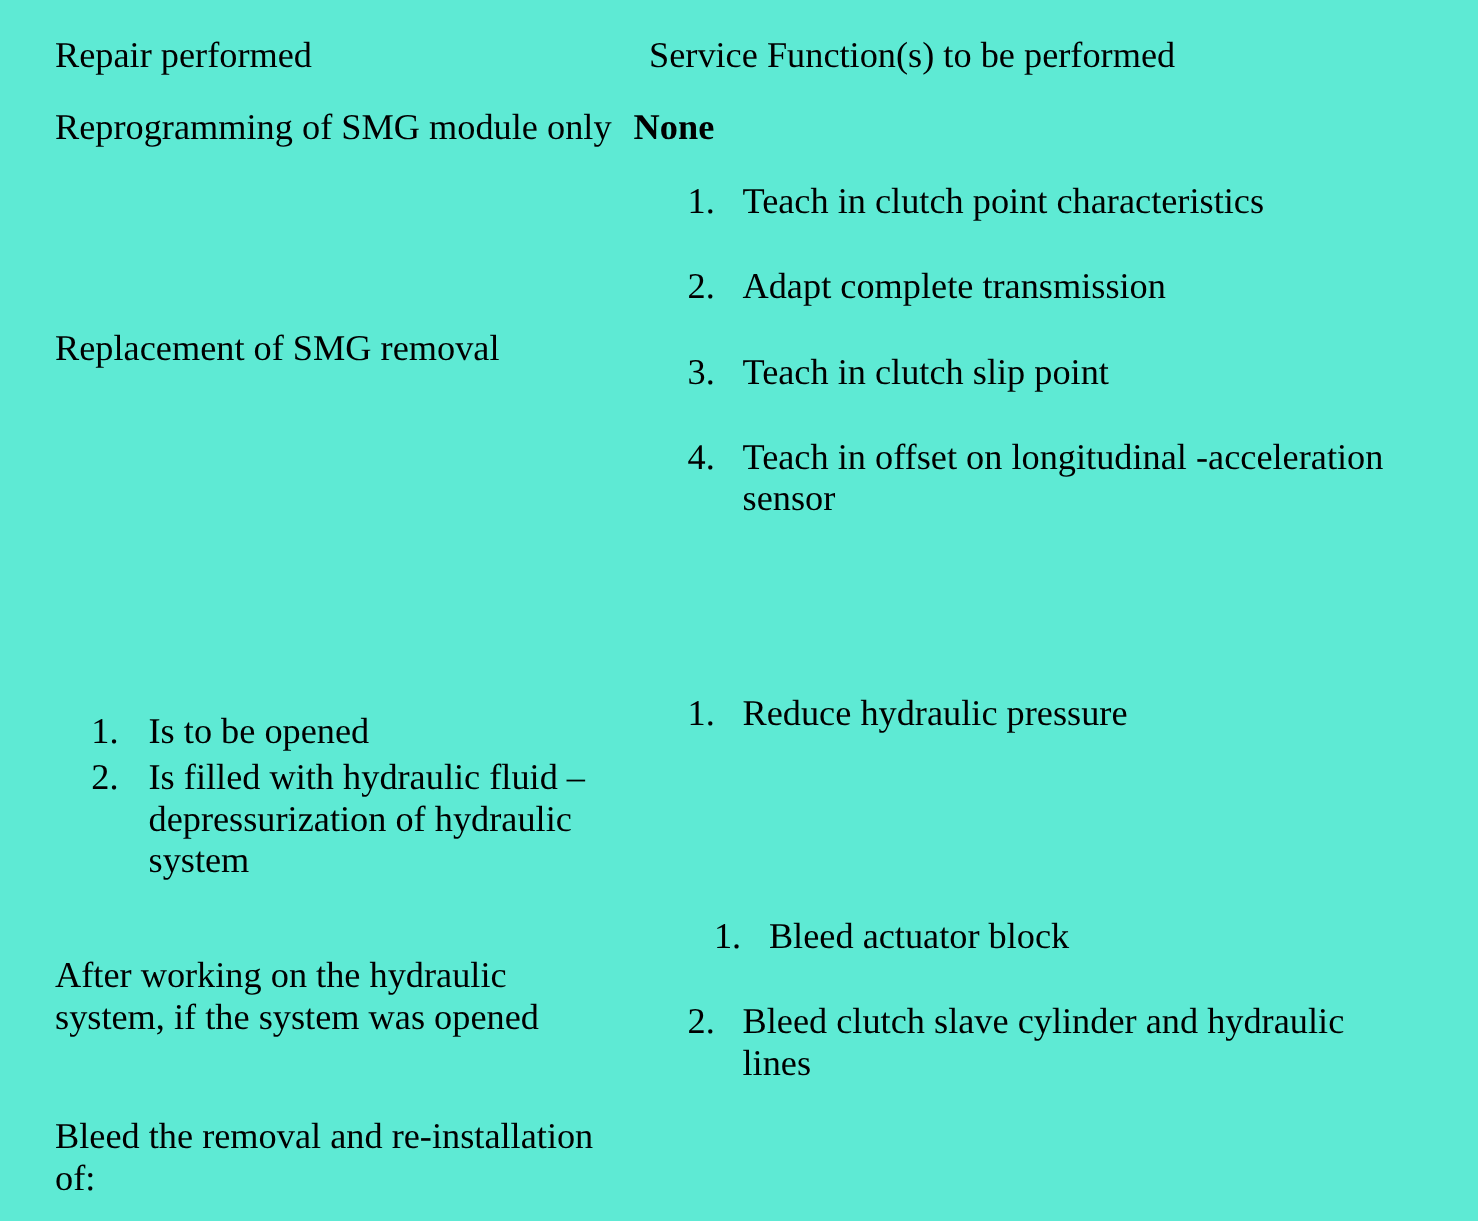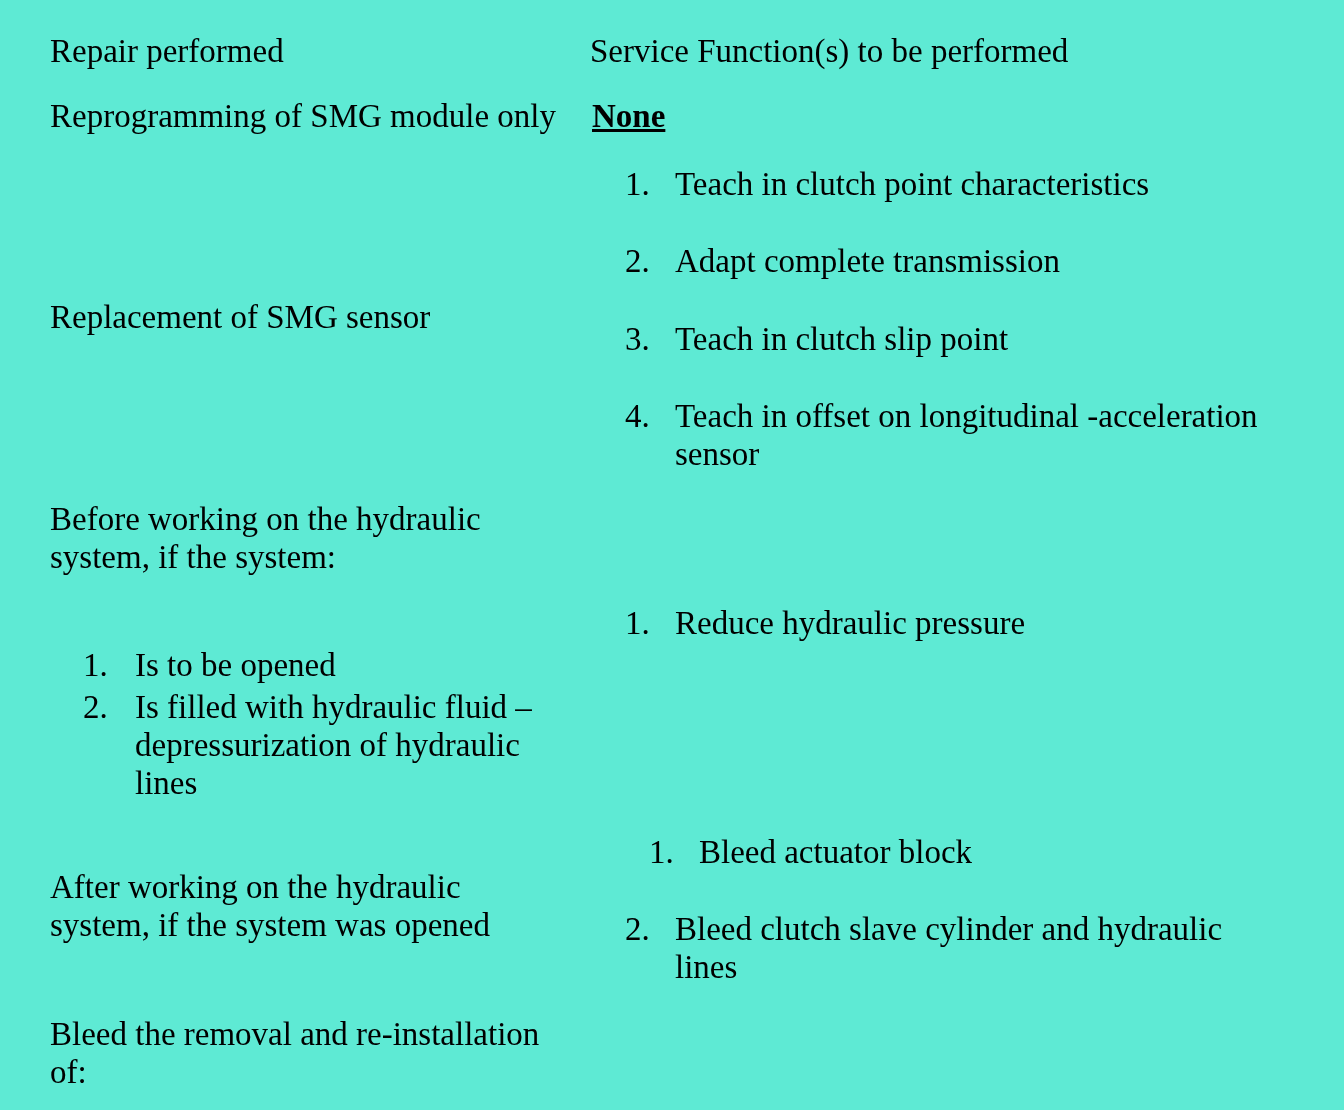--- a/index.html
+++ b/index.html
@@ -51,51 +51,50 @@
 <body>
 
 <div class="page">
 
   <div class="block nowrap" style="left:50px; top:32px;">Repair performed</div>
 
   <div class="block nowrap" style="left:50px; top:97px;">Reprogramming of SMG module only</div>
 
   <div class="block nowrap" style="left:590px; top:32px;">Service Function(s) to be performed</div>
 
-  <div class="block nowrap bold" style="left:592px; top:97px;text-decoration:underline;">None</div>
+  <div class="block nowrap bold" style="left:576px; top:97px;">None</div>
 
-  <div class="block nowrap" style="left:50px; top:298px;">Replacement of SMG sensor</div>
+  <div class="block nowrap" style="left:50px; top:298px;">Replacement of SMG removal</div>
 
   <div class="block li nowrap" style="left:625px; top:165px;">
     <span class="num">1.</span><span>Teach in clutch point characteristics</span>
   </div>
 
   <div class="block li nowrap" style="left:625px; top:242px;">
     <span class="num">2.</span><span>Adapt complete transmission</span>
   </div>
 
   <div class="block li nowrap" style="left:625px; top:320px;">
     <span class="num">3.</span><span>Teach in clutch slip point</span>
   </div>
 
   <div class="block li" style="left:625px; top:397px; width:600px;">
     <span class="num">4.</span><span>Teach in offset on longitudinal -acceleration sensor</span>
   </div>
 
-  <div class="block" style="left:50px; top:500px; width:500px;">Before working on the hydraulic system, if the system:</div>
 
   <div class="block li-left nowrap" style="left:83px; top:605px;margin-top:41px;">
     <span class="num">1.</span><span>Is to be opened</span>
   </div>
 
   <div class="block li-left" style="left:83px; top:688px; width:430px;">
-    <span class="num">2.</span><span>Is filled with hydraulic fluid – depressurization of hydraulic lines</span>
+    <span class="num">2.</span><span>Is filled with hydraulic fluid – depressurization of hydraulic system</span>
   </div>
 
-  <div class="block li nowrap" style="left:625px; top:604px;">
+  <div class="block li nowrap" style="left:625px; top:630px;">
     <span class="num">1.</span><span>Reduce hydraulic pressure</span>
   </div>
 
   <div class="block" style="left:50px; top:868px; width:500px;">After working on the hydraulic system, if the system was opened</div>
 
   <div class="block li nowrap" style="left:625px; top:833px;margin-left:24px;">
     <span class="num">1.</span><span>Bleed actuator block</span>
   </div>
 
   <div class="block li" style="left:625px; top:910px; width:600px;">

